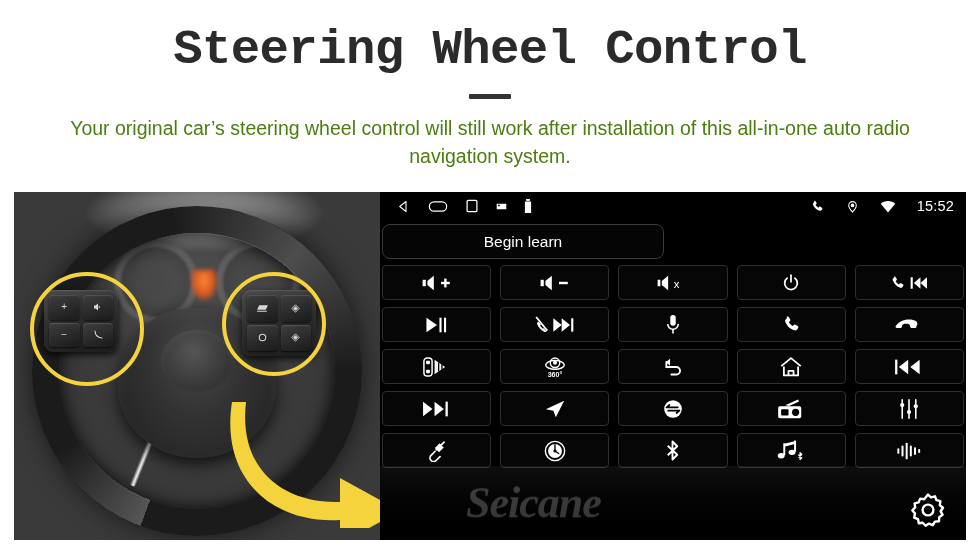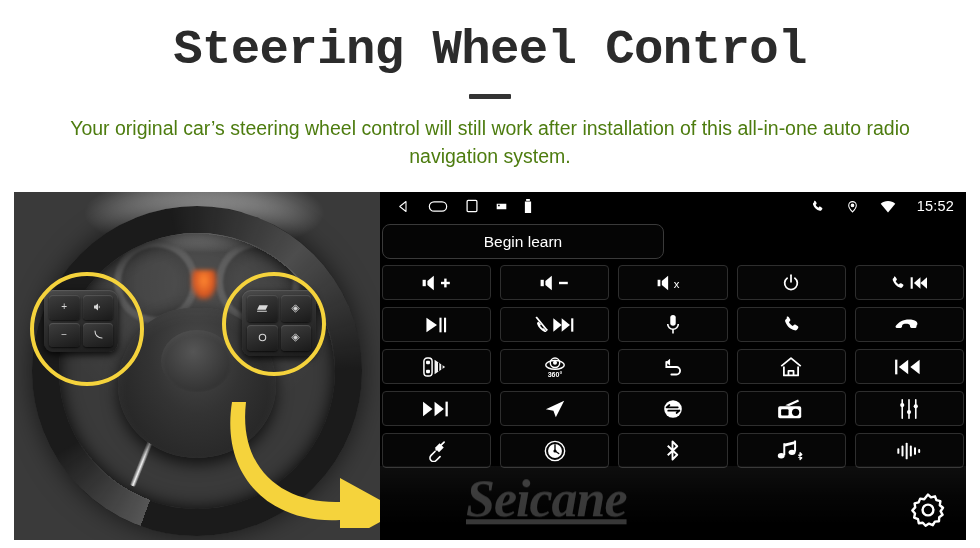--- a/index.html
+++ b/index.html
@@ -165,25 +165,24 @@
   .cell svg { display: block; }
 
   .watermark {
     position: absolute; left: 0; right: 0; bottom: 0; height: 74px;
     background: linear-gradient(180deg, rgba(255,255,255,.055) 0%, rgba(255,255,255,.02) 42%, rgba(0,0,0,0) 80%);
     pointer-events: none;
   }
   .wm-text {
     position: absolute; left: 86px; bottom: 12px;
     font-family: "Liberation Serif", serif;
-    font-style: italic; font-weight: 700; font-size: 52px;
+    font-style: italic; font-weight: 700; font-size: 44px;
     letter-spacing: -1px;
     color: rgba(255,255,255,.16);
     text-shadow: 0 1px 0 rgba(255,255,255,.07);
-    text-decoration: underline;
   }
   .gear-btn {
     position: absolute; right: 18px; bottom: 10px;
     width: 40px; height: 40px; color: #fff; cursor: pointer;
   }
 </style>
 </head>
 <body>
 
 <div class="page">

